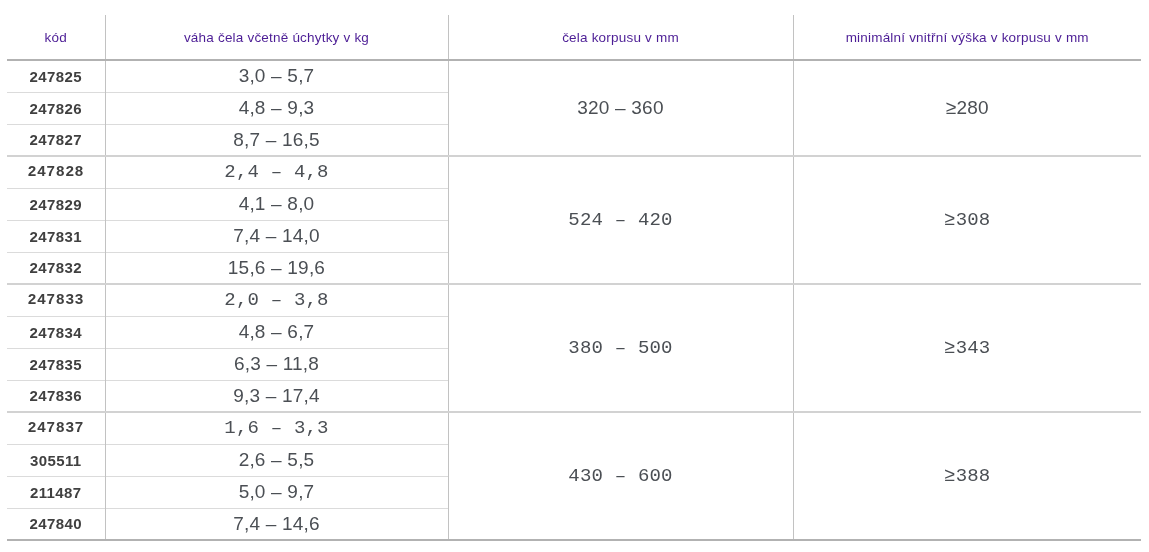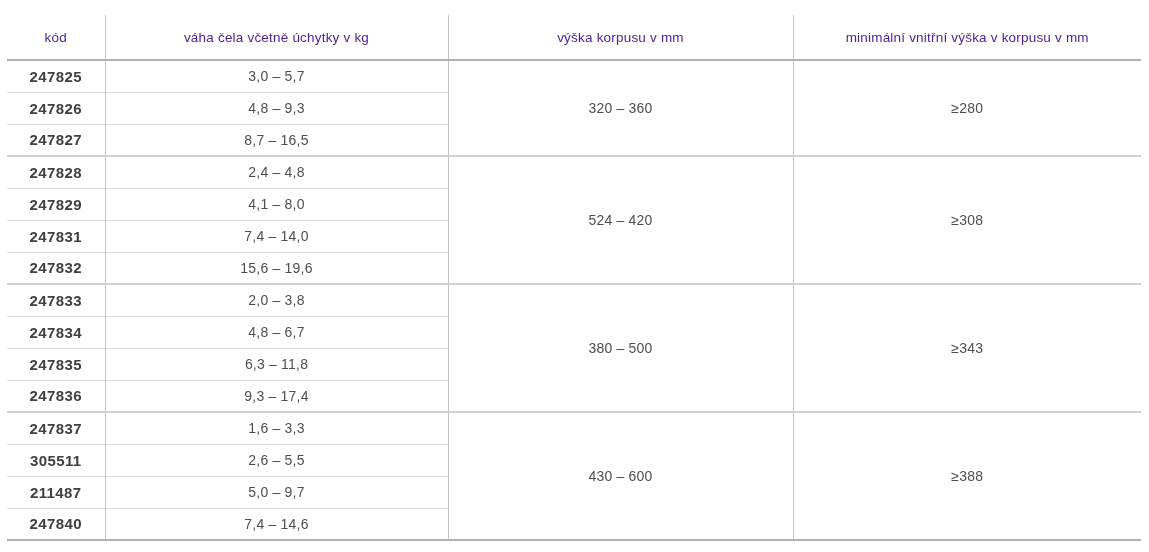--- a/index.html
+++ b/index.html
@@ -45,46 +45,46 @@
   }
   .v { border-left: 1px solid #c2c2c2; }
 
   .c-code {
     font-weight: bold;
     font-size: 15px;
     color: #404040;
     letter-spacing: 0.4px;
   }
   .c-weight, .c-height, .c-min {
-    font-size: 14px;
+    font-size: 19px;
     color: #4b4f54;
     letter-spacing: 0.2px;
   }
 
   
   tr.inner .c-code, tr.inner .c-weight { border-top: 1.5px solid #dbdbdb; }
   
-  tr.gs td { border-top: 2px solid #d2d2d2; }
+  tr.gs td { border-top: 2px solid #d2d2d2; font-family: Liberation Mono, monospace; }
 </style>
 </head>
 <body>
 
 <div class="page">
   <table class="spec">
     <colgroup>
       <col class="c1">
         <col class="c2">
         <col class="c3">
         <col class="c4">
     </colgroup>
     <thead>
       <tr>
         <th>kód</th>
         <th class="v">váha čela včetně úchytky v kg</th>
-        <th class="v">výška korpusu v mm</th>
+        <th class="v">čela korpusu v mm</th>
         <th class="v">minimální vnitřní výška v korpusu v mm</th>
       </tr>
     </thead>
     <tbody>
 
       <tr>
         <td class="c-code">247825</td>
         <td class="c-weight v">3,0 – 5,7</td>
         <td class="c-height v" rowspan="3">320 – 360</td>
         <td class="c-min v" rowspan="3">≥280</td>

